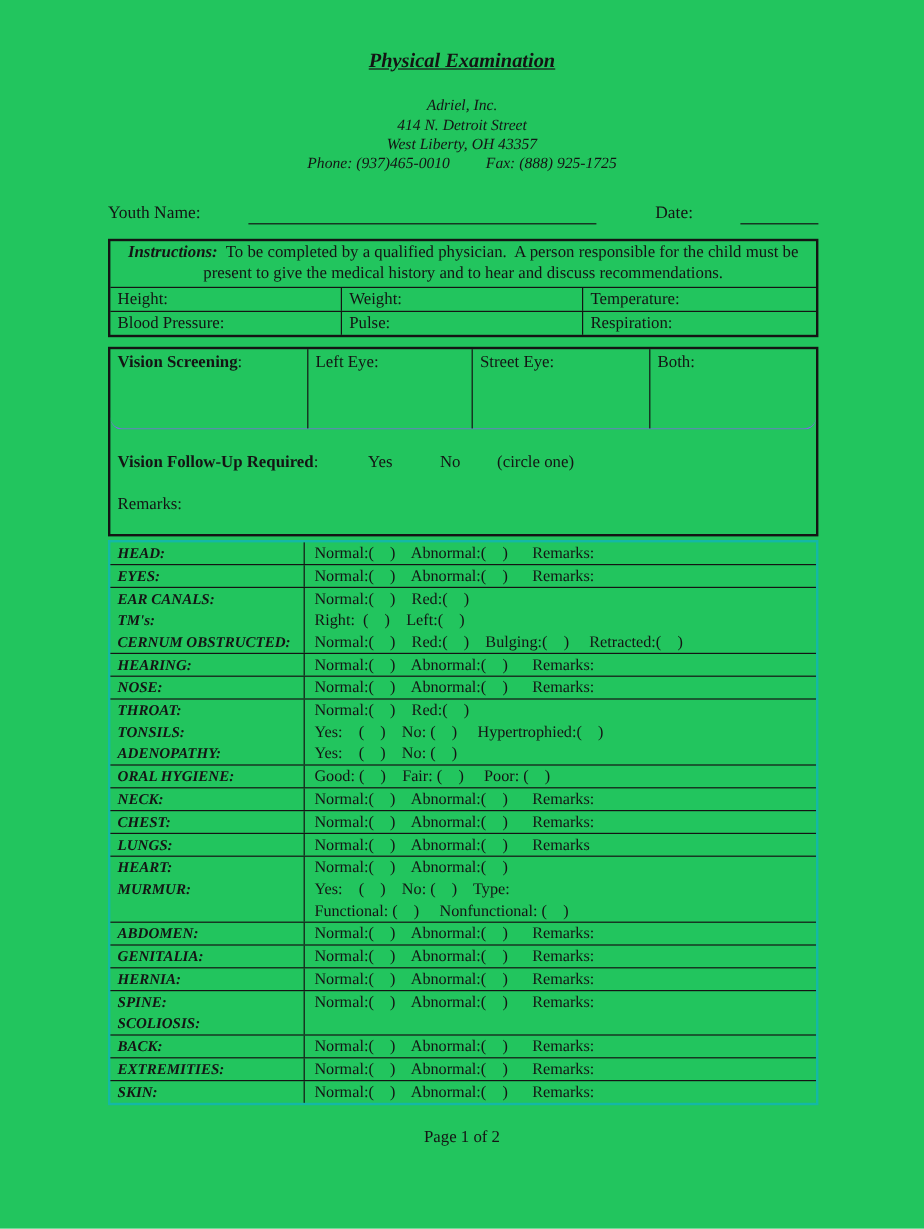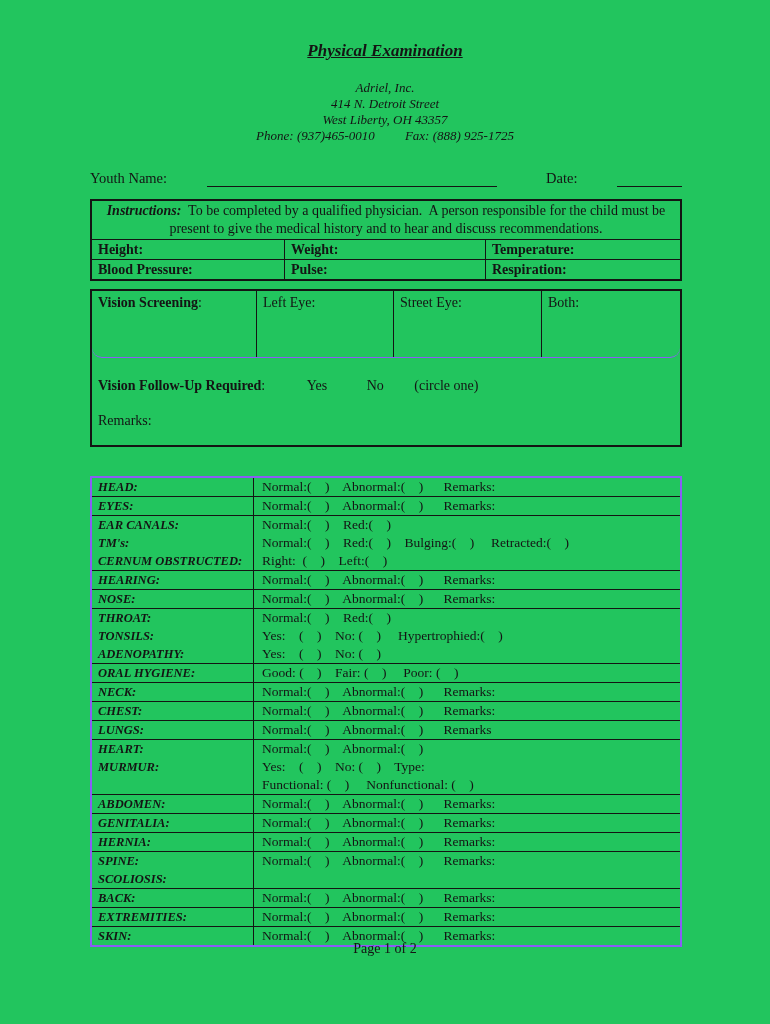--- a/index.html
+++ b/index.html
@@ -29,21 +29,21 @@
   
   .instr-table {
     position:absolute; top:199px; left:90px; width:592px;
     border:2px solid #141414; box-sizing:border-box; font-size:14px;
   }
   .instr-cell {
     padding:1px 8px; text-align:center; line-height:18px; white-space:pre-wrap;
   }
   .bi { font-weight:bold; font-style:italic; }
   .vit-row { display:flex; border-top:1px solid #141414; }
-  .vit-cell { box-sizing:border-box; padding:1px 6px; line-height:17px;font-weight:bold; }
+  .vit-cell { box-sizing:border-box; padding:1px 6px; line-height:17px; }
   .vit-c1 { width:192px; }
   .vit-c2 { width:201px; border-left:1px solid #141414; }
   .vit-c3 { flex:1; border-left:1px solid #141414; }
 
   
   .vision-table {
     position:absolute; top:289px; left:90px; width:592px; height:158px;
     border:2px solid #141414; box-sizing:border-box; font-size:14px;
   }
   .vision-row1 { display:flex; height:66px; border-bottom:1px solid #8b5cf6;border-radius:10px; }
@@ -53,22 +53,22 @@
   .vis-c3 { width:148px; border-right:1px solid #141414; }
   .vis-c4 { flex:1; }
   .vision-row2 { padding:20px 6px 0 6px; }
   .vfu-yes { margin-left:38px; }
   .vfu-no { margin-left:36px; }
   .vfu-circle { margin-left:27px; }
   .vision-remarks { margin-top:19px; }
 
   
   .exam-table {
-    position:absolute; top:476px; left:90px; width:592px;
-    border:2px solid #8b5cf6; box-sizing:border-box;
+    position:absolute; top:450px; left:90px; width:592px;
+    border:2px solid #14b8a6; box-sizing:border-box;
   }
   .exam-row { display:flex; border-top:1px solid #141414; }
   .exam-row:first-child { border-top:none; }
   .exam-label {
     box-sizing:border-box; width:162px; border-right:1px solid #141414;
     padding:0 4px 0 6px; font-weight:bold; font-style:italic;
     font-size:12.5px; line-height:18px;
   }
   .exam-content {
     box-sizing:border-box; flex:1; padding:0 4px 0 8px;
@@ -146,21 +146,21 @@
           <div>EYES:</div>
         </div>
         <div class="exam-content"><div>Normal:(    )    Abnormal:(    )      Remarks:</div></div>
       </div>
       <div class="exam-row">
         <div class="exam-label">
           <div>EAR CANALS:</div>
           <div>TM's:</div>
           <div>CERNUM OBSTRUCTED:</div>
         </div>
-        <div class="exam-content"><div>Normal:(    )    Red:(    )</div><div>Normal:(    )    Red:(    )    Bulging:(    )     Retracted:(    )</div><div>Right:  (    )    Left:(    )</div></div>
+        <div class="exam-content"><div>Normal:(    )    Red:(    )</div><div>Right:  (    )    Left:(    )</div><div>Normal:(    )    Red:(    )    Bulging:(    )     Retracted:(    )</div></div>
       </div>
       <div class="exam-row">
         <div class="exam-label">
           <div>HEARING:</div>
         </div>
         <div class="exam-content"><div>Normal:(    )    Abnormal:(    )      Remarks:</div></div>
       </div>
       <div class="exam-row">
         <div class="exam-label">
           <div>NOSE:</div>

